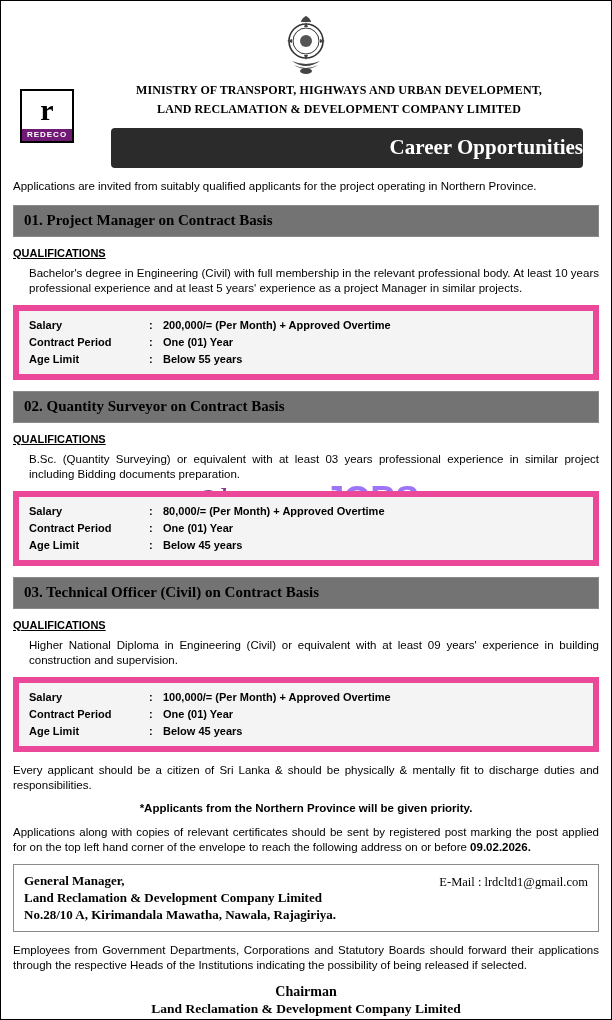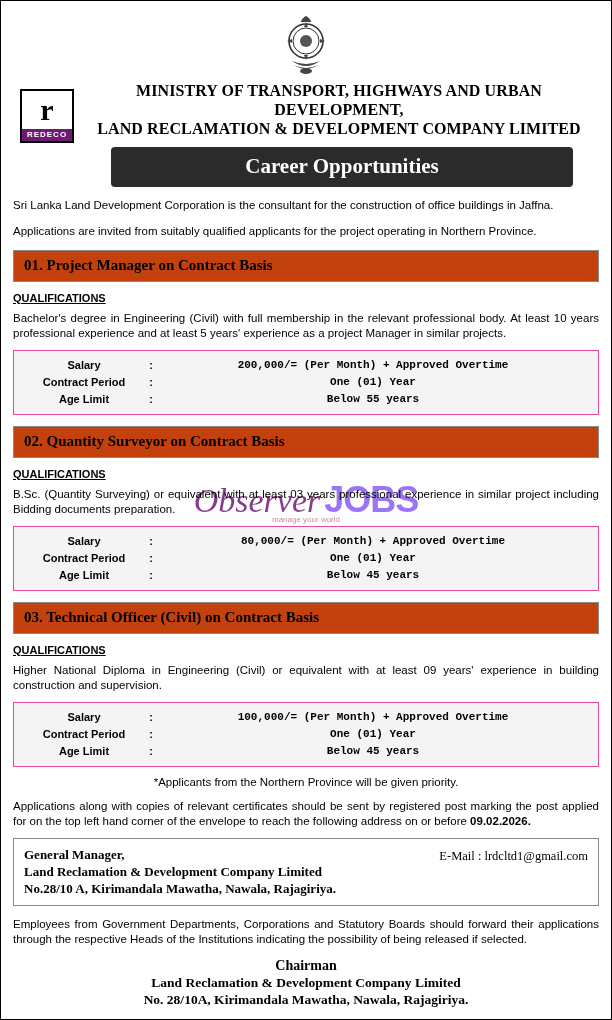--- a/index.html
+++ b/index.html
@@ -78,101 +78,99 @@
     bottom: 0;
   }
   .header-text {
     flex: 1;
     text-align: center;
     padding: 0 4px;
   }
   .ministry-line {
     font-family: "Liberation Serif", serif;
     font-weight: bold;
-    font-size: 16px;
+    font-size: 12px;
     letter-spacing: 0.1px;
     line-height: 19px;
   }
   .career-banner {
     background: #2b2b2b;
     color: #fff;
-    text-align: center;
+    text-align: right;
     font-family: "Liberation Serif", serif;
     font-weight: bold;
     font-size: 21px;
     border-radius: 4px;
     padding: 7px 0 8px 0;
-    margin: 9px 24px 0 30px;
+    margin: 9px 14px 0 30px;
   }
 
   
   p.intro {
     font-family: "Liberation Sans", sans-serif;
     font-size: 11.5px;
     text-align: justify;
     line-height: 15px;
     margin: 11px 2px 0 2px;
   }
   .section-bar {
     border: 1px solid #8a8a8a;
-    background: #c2410c;
+    background: #737373;
     font-family: "Liberation Serif", serif;
     font-weight: bold;
     font-size: 15px;
     padding: 6px 2px 7px 10px;
     margin: 11px 2px 0 2px;
   }
   .qual-title {
     font-family: "Liberation Sans", sans-serif;
     font-size: 11px;
     font-weight: bold;
     text-decoration: underline;
     margin: 10px 2px 0 2px;
   }
   p.qual-text {
     font-family: "Liberation Sans", sans-serif;
     font-size: 11.5px;
     text-align: justify;
     line-height: 15px;
-    margin: 7px 2px 0 2px;
+    margin: 7px 2px 0 18px;
   }
 
   
   .salary-table {
-    border: 1px solid #ec4899;
+    border: 6px solid #ec4899;
     background: #f4f4f4;
     margin: 9px 2px 0 2px;
     padding: 6px 0 6px 0;
-    text-align: center;
   }
   .salary-row {
     display: flex;
     font-family: "Liberation Sans", sans-serif;
     font-size: 11px;
     font-weight: bold;
     line-height: 17px;
     padding: 0 10px;
   }
   .salary-label {
     width: 120px;
     flex: 0 0 120px;
   }
   .salary-colon {
     width: 14px;
     flex: 0 0 14px;
   }
   .salary-value {
     flex: 1;
-    font-family: Liberation Mono, monospace;
   }
 
   .note-bold {
     font-family: "Liberation Sans", sans-serif;
     font-size: 11.5px;
-    font-weight: normal;
+    font-weight: bold;
     text-align: center;
     margin: 9px 2px 0 2px;
   }
 
   
   .address-box {
     border: 1px solid #8a8a8a;
     margin: 9px 2px 0 2px;
     padding: 7px 10px 8px 10px;
     display: flex;
@@ -275,21 +273,20 @@
           <span class="logo-name">REDECO</span>
         </div>
       </div>
       <div class="header-text">
         <div class="ministry-line">MINISTRY OF TRANSPORT, HIGHWAYS AND URBAN DEVELOPMENT,</div>
         <div class="ministry-line">LAND RECLAMATION &amp; DEVELOPMENT COMPANY LIMITED</div>
         <div class="career-banner">Career Opportunities</div>
       </div>
     </div>
 
-    <p class="intro">Sri Lanka Land Development Corporation is the consultant for the construction of office buildings in Jaffna.</p>
     <p class="intro">Applications are invited from suitably qualified applicants for the project operating in Northern Province.</p>
 
     <div class="section-bar">01. Project Manager on Contract Basis</div>
     <div class="qual-title">QUALIFICATIONS</div>
     <p class="qual-text">Bachelor's degree in Engineering (Civil) with full membership in the relevant professional body. At least 10 years professional experience and at least 5 years' experience as a project Manager in similar projects.</p>
     <div class="salary-table">
       <div class="salary-row">
         <span class="salary-label">Salary</span>
         <span class="salary-colon">:</span>
         <span class="salary-value">200,000/= (Per Month) + Approved Overtime</span>
@@ -341,20 +338,21 @@
         <span class="salary-colon">:</span>
         <span class="salary-value">One (01) Year</span>
       </div>
       <div class="salary-row">
         <span class="salary-label">Age Limit</span>
         <span class="salary-colon">:</span>
         <span class="salary-value">Below 45 years</span>
       </div>
     </div>
 
+    <p class="intro">Every applicant should be a citizen of Sri Lanka &amp; should be physically &amp; mentally fit to discharge duties and responsibilities.</p>
     <div class="note-bold">*Applicants from the Northern Province will be given priority.</div>
     <p class="intro"><span>Applications along with copies of relevant certificates should be sent by registered post marking the post applied for on the top left hand corner of the envelope to reach the following address on or before </span><b>09.02.2026.</b></p>
 
     <div class="address-box">
       <div class="addr-left">
         <div>General Manager,</div>
         <div>Land Reclamation &amp; Development Company Limited</div>
         <div>No.28/10 A, Kirimandala Mawatha, Nawala, Rajagiriya.</div>
       </div>
       <div class="addr-right">

